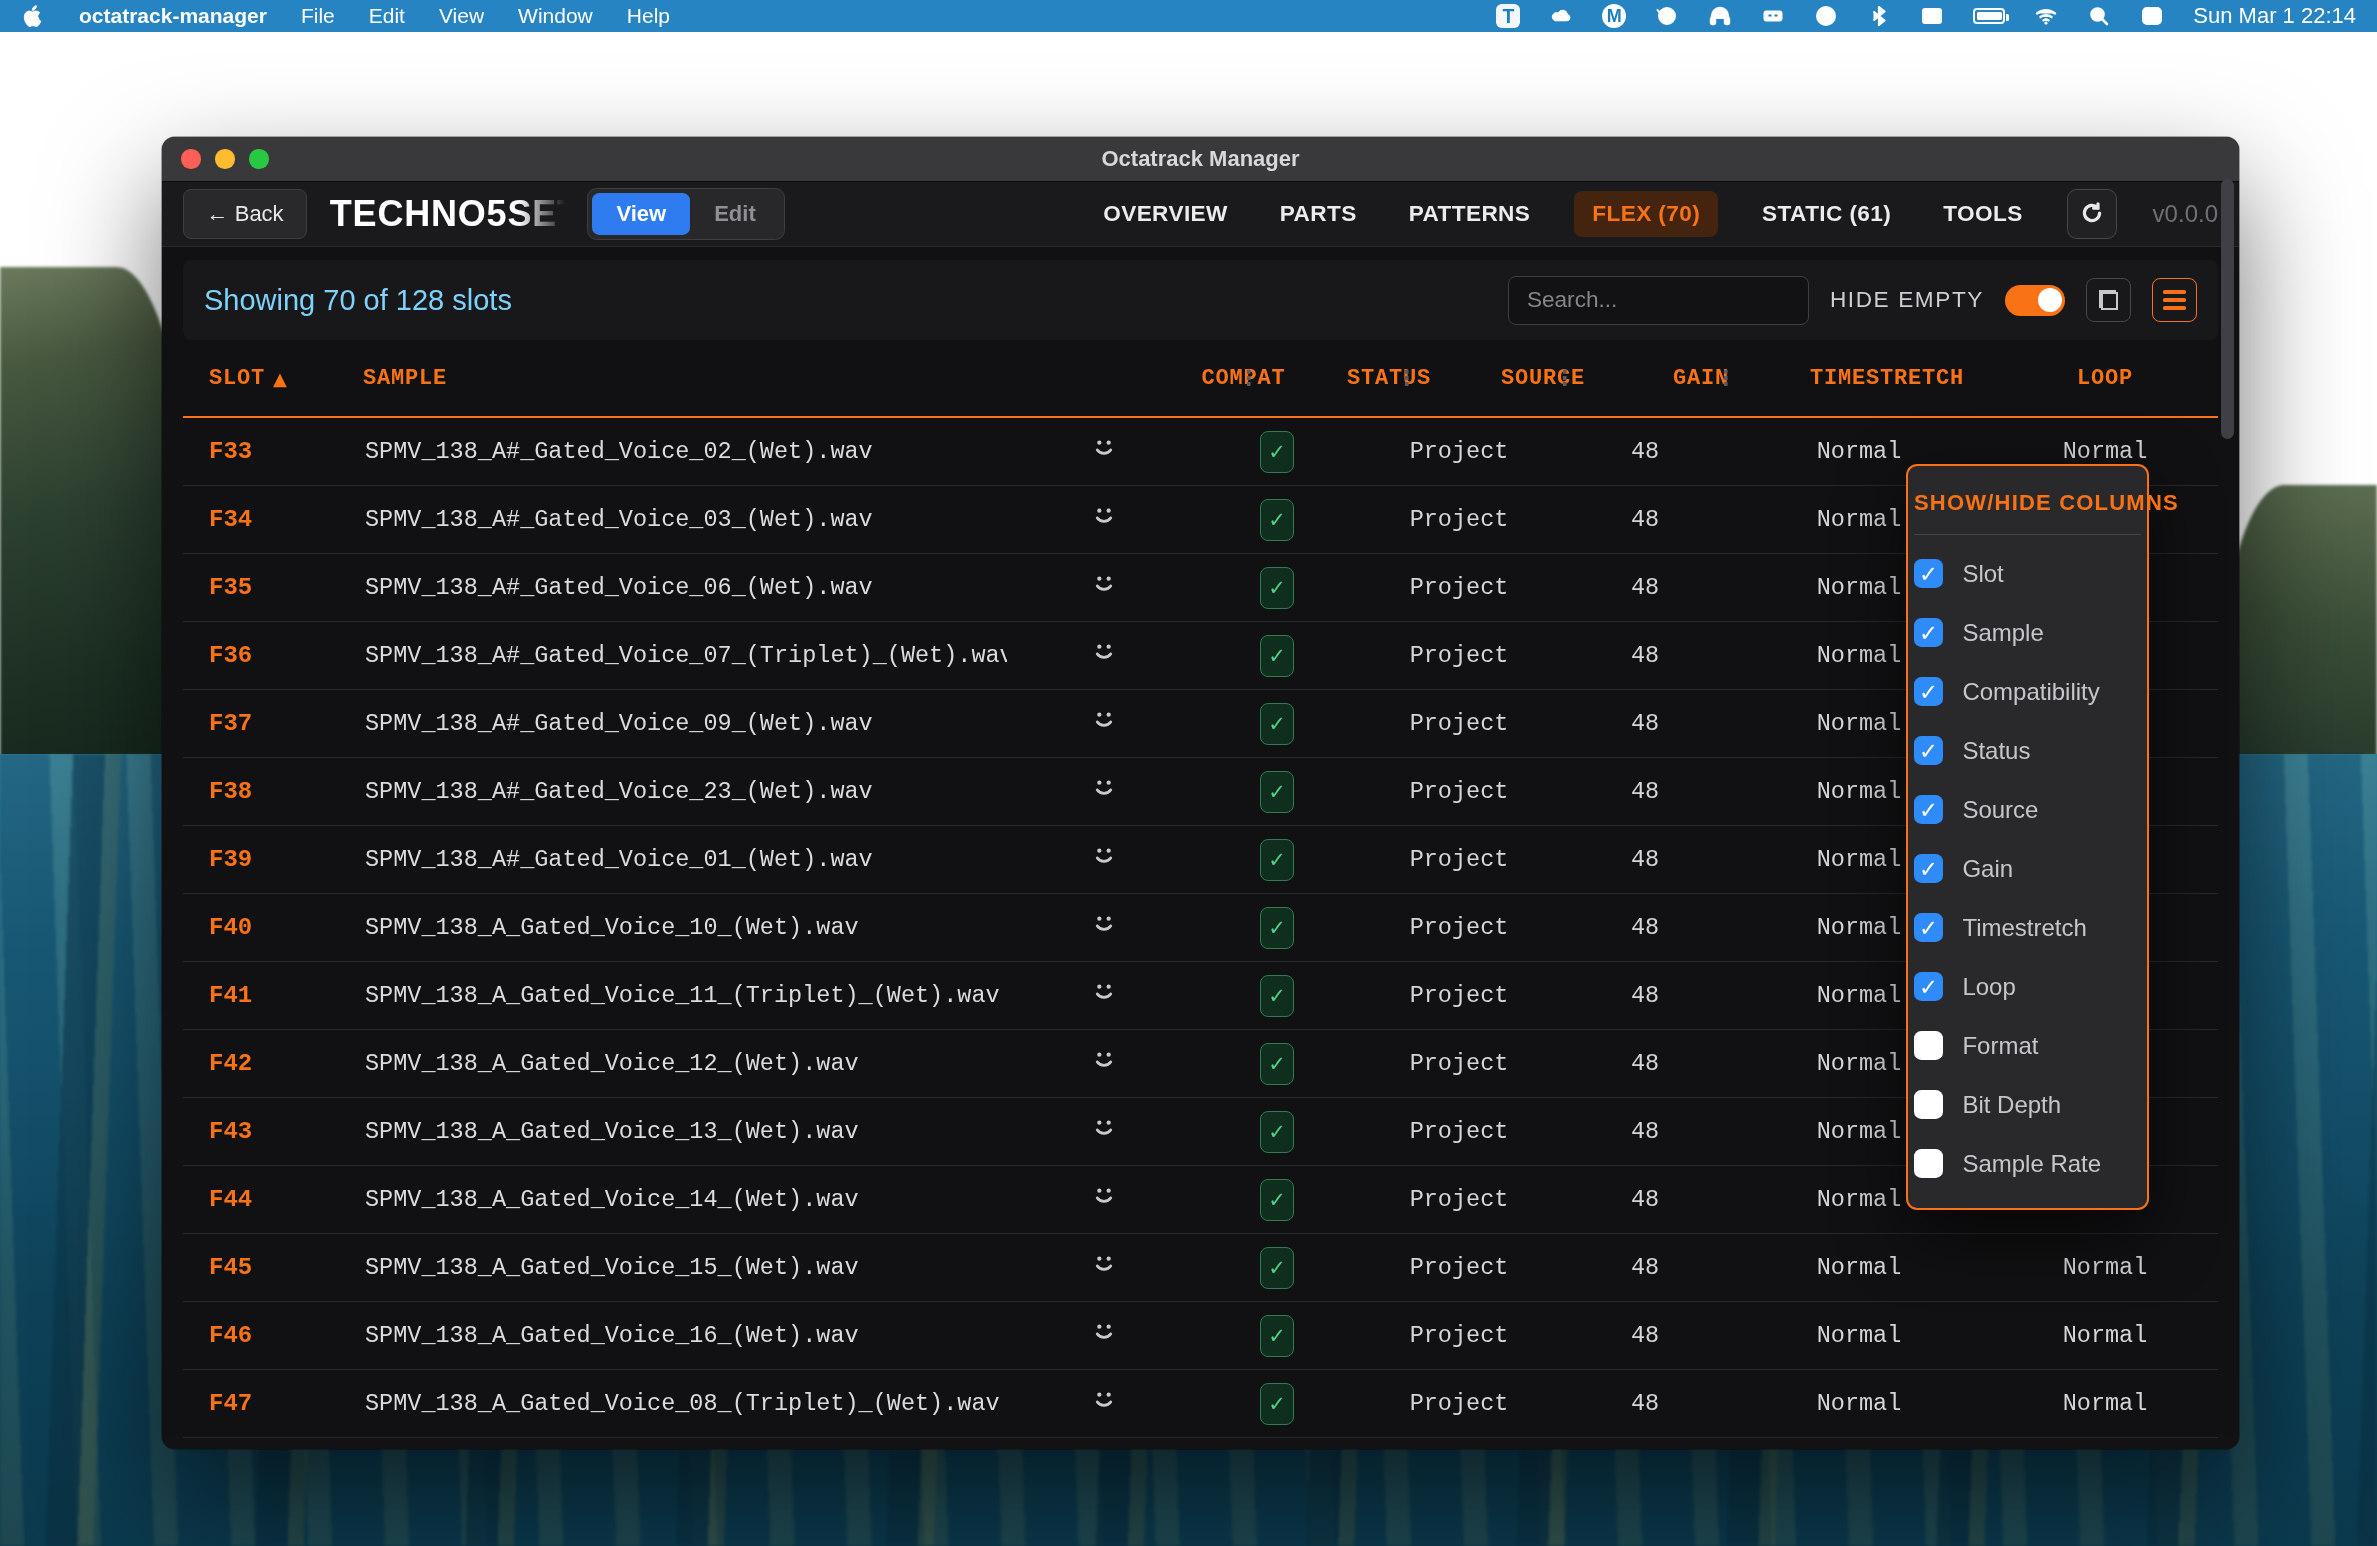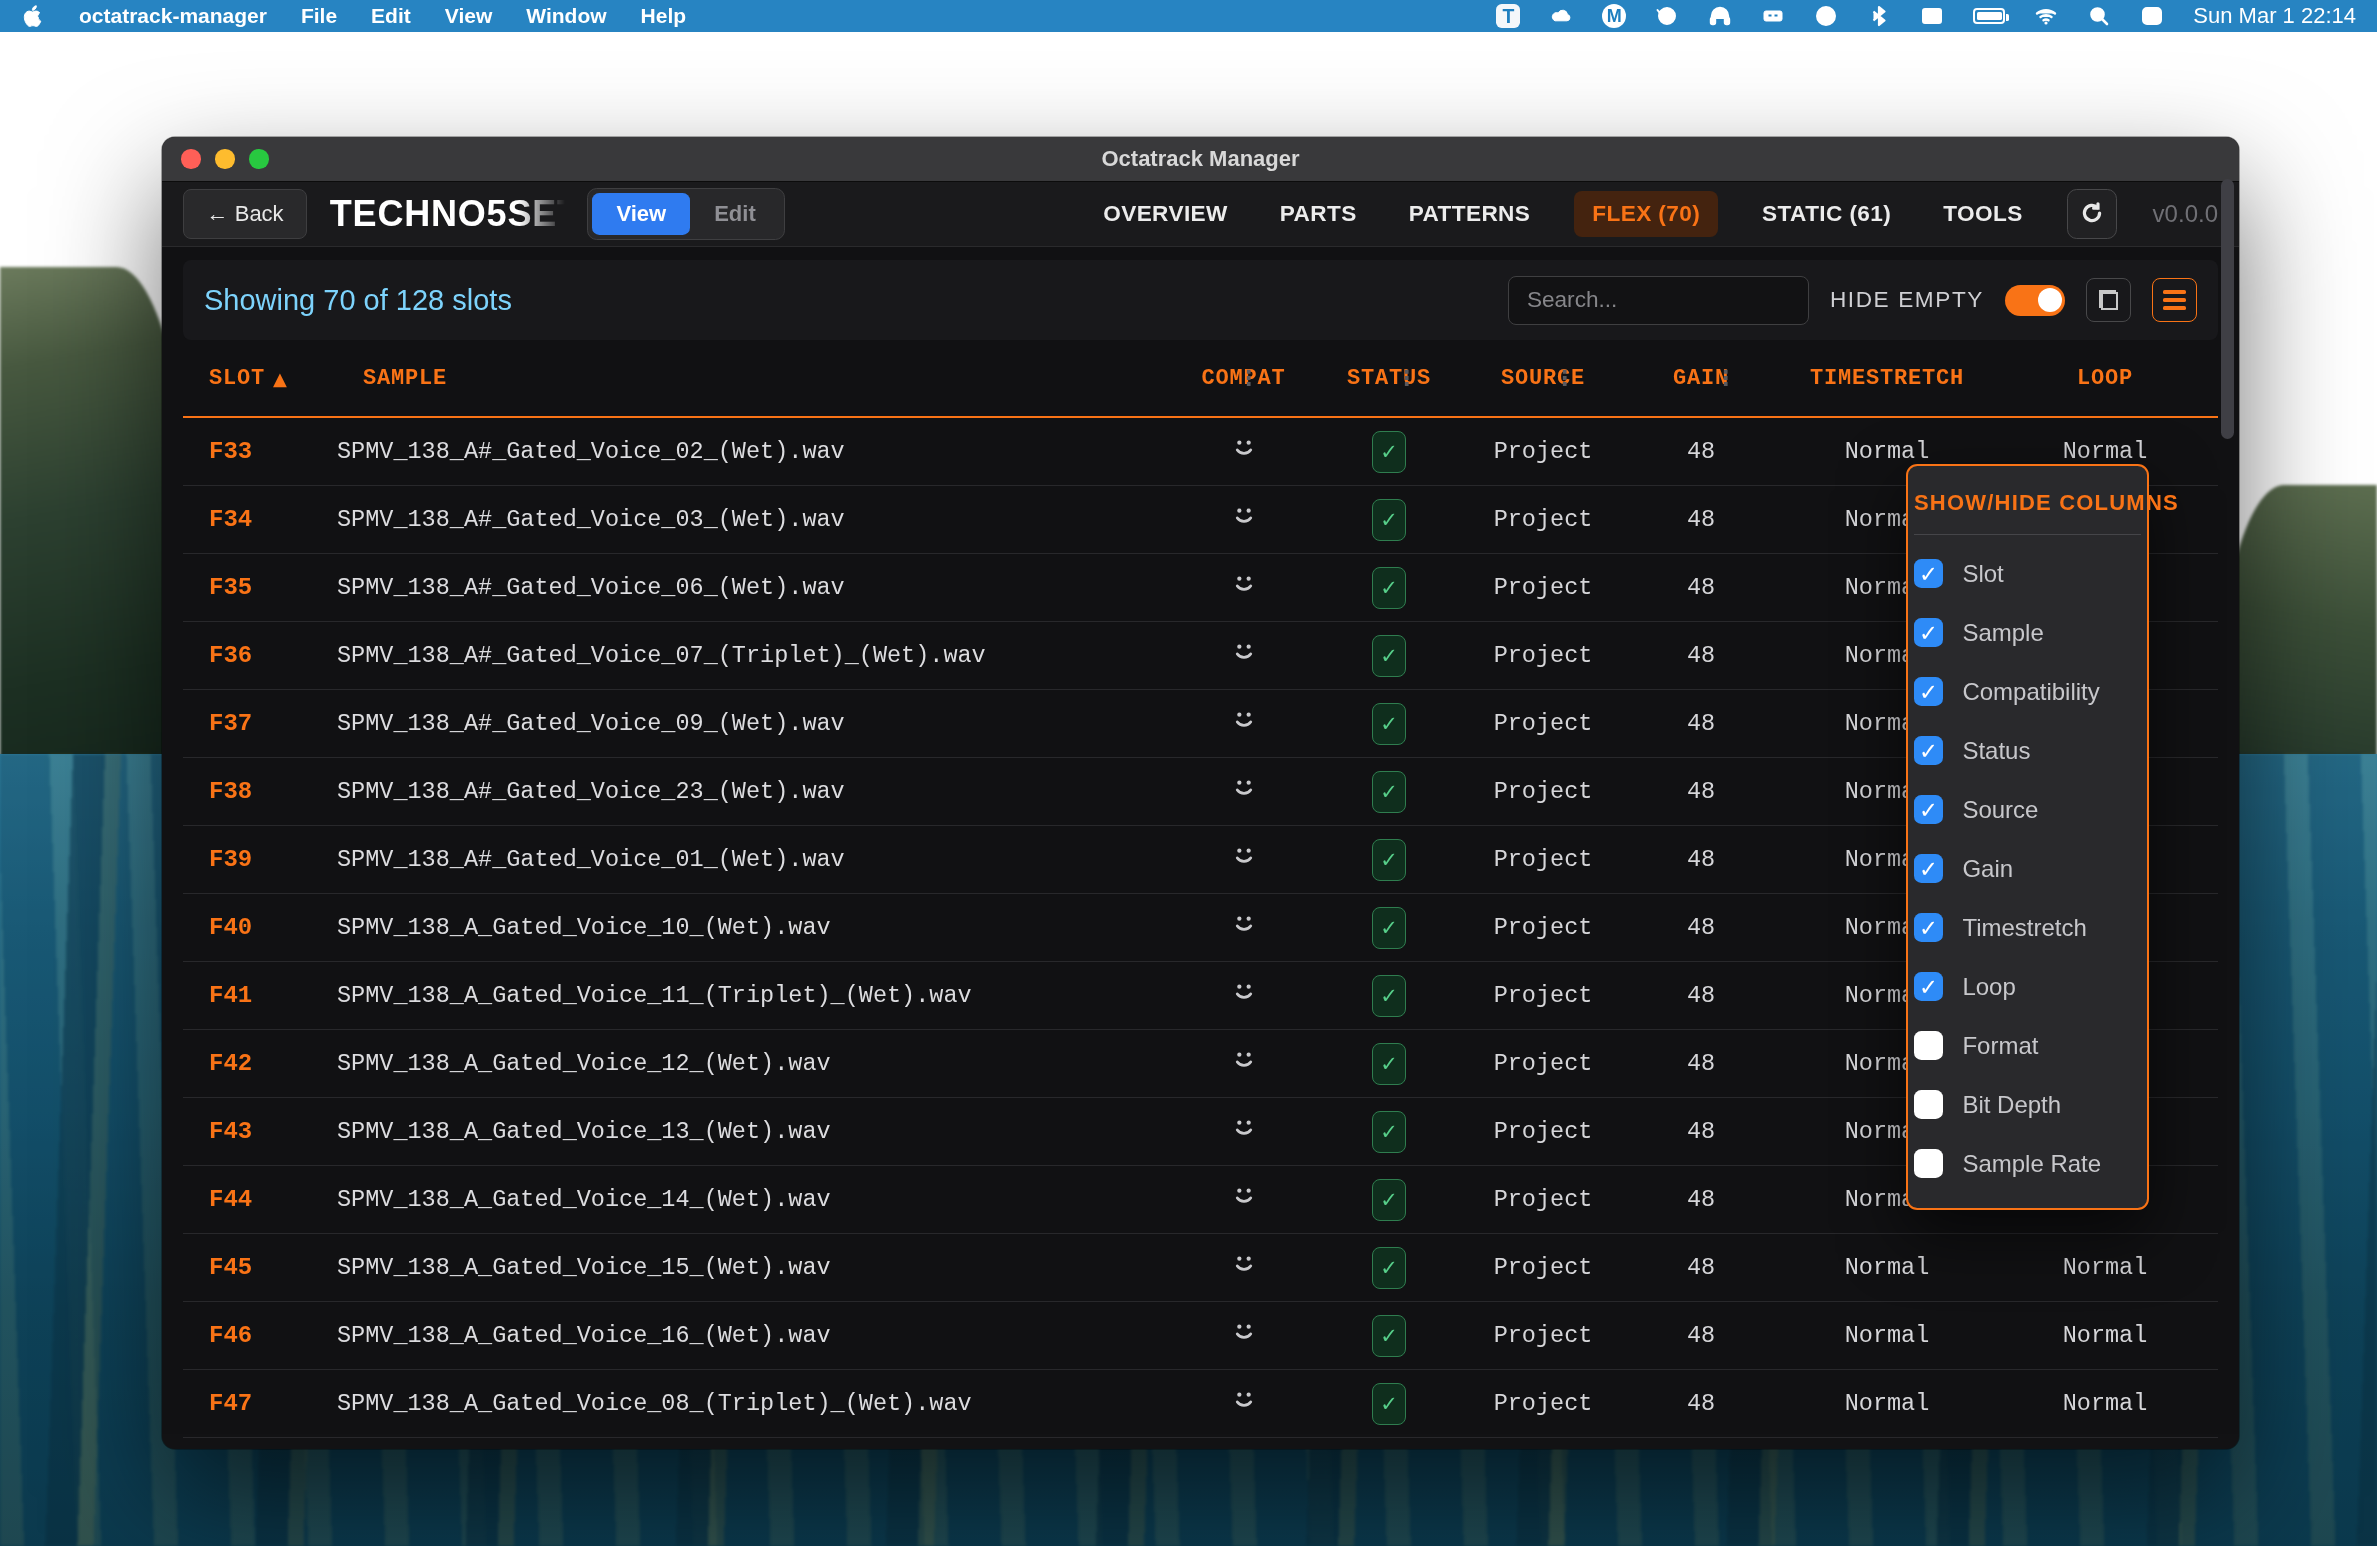--- a/index.html
+++ b/index.html
@@ -22,21 +22,21 @@
       repeating-linear-gradient(92deg, rgba(8,40,56,.0) 0 73px, rgba(8,40,56,.8) 73px 105px, rgba(140,130,60,.35) 105px 121px, rgba(8,40,56,0) 121px 210px),
       repeating-linear-gradient(88deg, rgba(190,170,80,.18) 0 24px, rgba(10,50,70,.5) 24px 77px);
     filter:blur(1.6px); }
 
   
   .menubar { position:absolute; left:0; top:0; width:100%; height:32px; z-index:50;
     background:rgba(30,127,192,.96); display:flex; align-items:center; color:#fff;
     padding:0 21px; font-size:21px; }
   .menubar .left { display:flex; align-items:center; gap:34px; }
   .menubar .app-name { font-weight:bold; }
-  .menubar .menu-item { font-weight:bold; }
+  .menubar .menu-item { font-weight:normal; }
   .menubar .right { margin-left:auto; display:flex; align-items:center; gap:29px; }
   .statico { width:24px; height:24px; display:inline-flex; align-items:center; justify-content:center; }
   .statico svg { width:24px; height:24px; fill:#fff; stroke:#fff; }
   .t-badge { width:24px; height:24px; border-radius:5.7px; background:#f4f7fa; color:#1e7fc0;
     font-weight:bold; font-size:19.4px; display:flex; align-items:center; justify-content:center; }
   .m-badge { width:24px; height:24px; border-radius:50%; background:#fff; color:#1e7fc0;
     font-weight:bold; font-size:18px; display:flex; align-items:center; justify-content:center; }
   .battery { width:32px; height:16px; border:2px solid #fff; border-radius:4px; position:relative; }
   .battery::before { content:""; position:absolute; inset:1.6px; background:#fff; border-radius:1.6px; }
   .battery::after { content:""; position:absolute; right:-5.7px; top:4px; width:3.2px; height:6.5px; background:#fff; border-radius:0 1.6px 1.6px 0; }
@@ -97,21 +97,21 @@
 
   
   .grid-row { display:grid; grid-template-columns:154px 1fr 137px 154px 154px 162px 210px 226px; align-items:center; }
   .thead { height:78px; border-bottom:2.4px solid #f97316; color:#f97316;
     font-family:"Liberation Mono", monospace; font-weight:bold; font-size:22px; letter-spacing:0.8px; position:relative; }
   .thead .th { display:flex; align-items:center; justify-content:center; gap:8px; }
   .thead .th.left { justify-content:flex-start; padding-left:26px; }
   .thead .col-dots { position:absolute; top:50%; transform:translateY(-50%); color:#5a5a5f; font-size:21px;
     font-family:"DejaVu Sans", sans-serif; }
   .sort-arrow { color:#f97316; font-size:18px; font-family:"DejaVu Sans", sans-serif; }
-  .tbody .row { height:68px; border-bottom:0.8px solid #28282b; font-family:"Liberation Mono", monospace; }
+  .tbody .row { height:68px; border-bottom:0.8px solid #28282b; font-family:"Liberation Mono", monospace;gap:28px; }
   .cell { color:#d6d6d9; font-size:23.5px; text-align:center; }
   .cell.slot { color:#f97316; font-weight:bold; text-align:left; padding-left:26px; font-size:24px; }
   .cell.sample { text-align:left; color:#dcdcdf; white-space:nowrap; overflow:hidden; }
   .smiley svg { width:32px; height:32px; }
   .status-badge { display:inline-flex; width:34px; height:42px; border:1.6px solid #2f7d4f; border-radius:8px;
     background:#0f2e1d; color:#57cf8a; font-size:21px; align-items:center; justify-content:center;
     font-family:"DejaVu Sans", sans-serif; }
 
   
   .scrollbar { position:absolute; right:4.9px; top:42px; width:13px; height:calc(1312px - 49px); z-index:5; }

